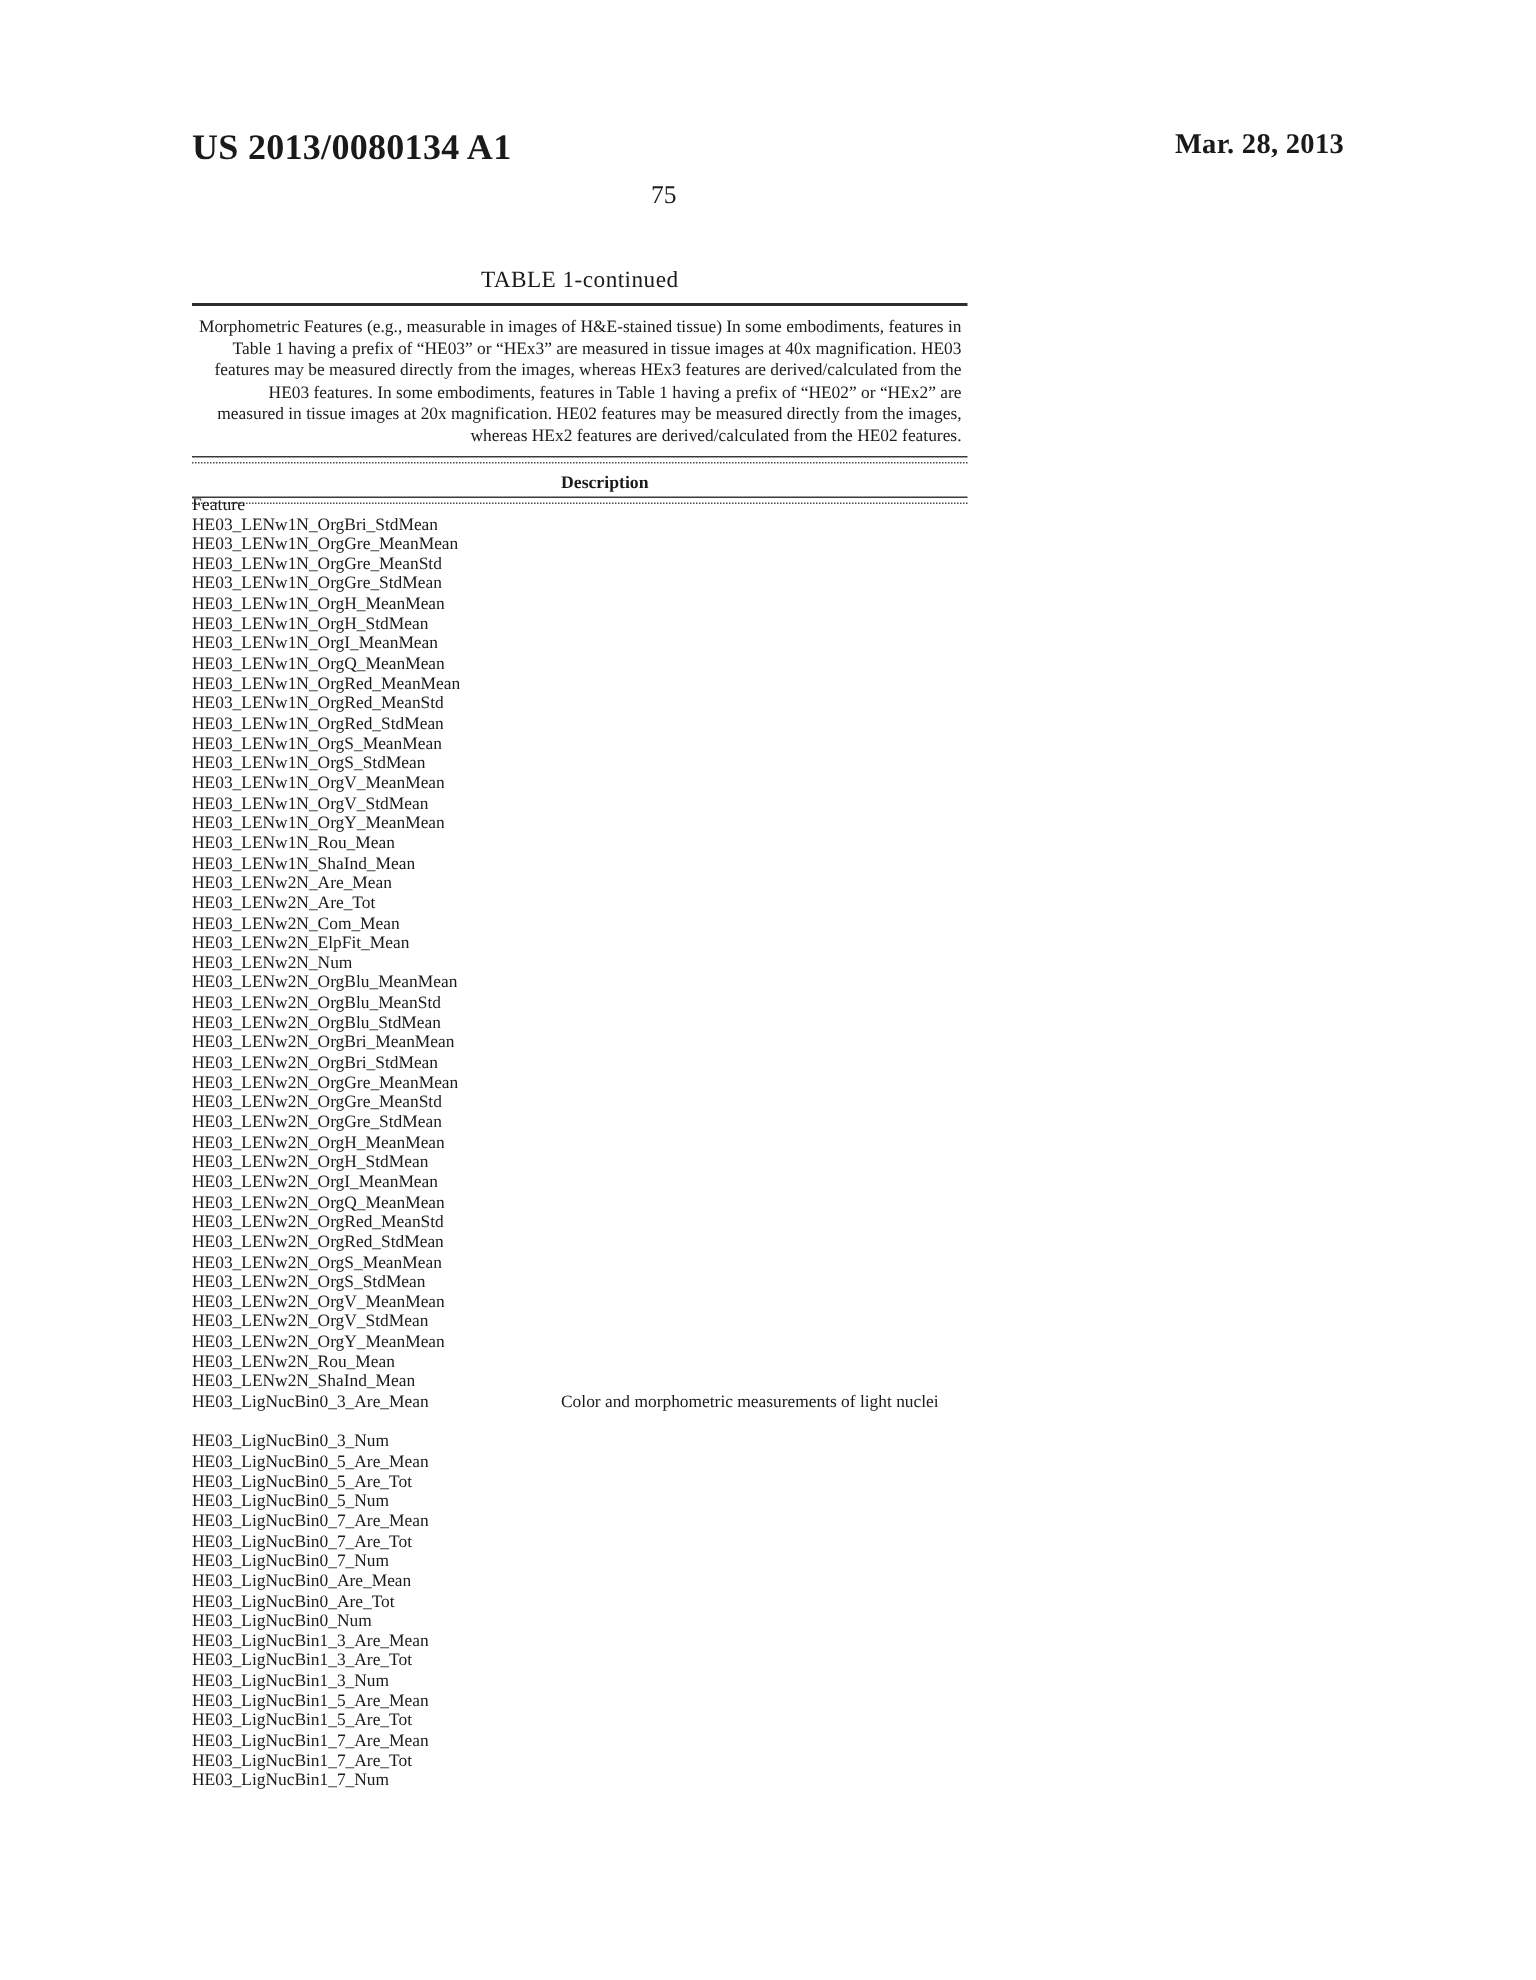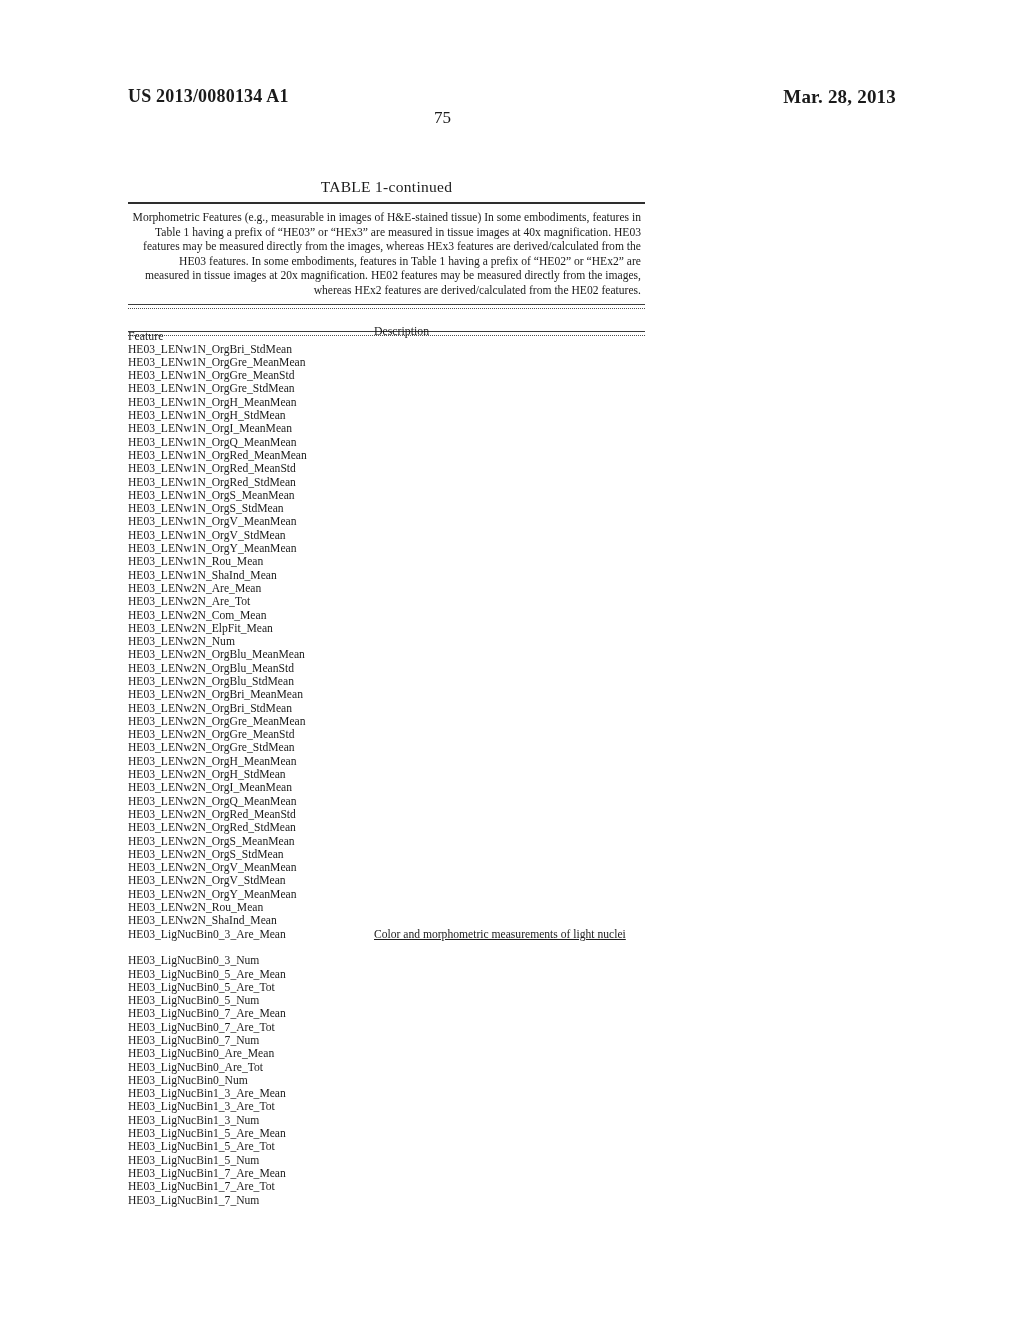--- a/index.html
+++ b/index.html
@@ -22,38 +22,38 @@
     position: absolute;
     left: 0;
     top: 86px;
     width: 1024px;
     height: 26px;
   }
   .pub-number {
     position: absolute;
     left: 128px;
     top: 0;
-    font-size: 18px;
+    font-size: 24px;
     font-weight: bold;
     letter-spacing: 0.2px;
     white-space: nowrap;
   }
   .pub-date {
     position: absolute;
     right: 128px;
     top: 0;
     font-size: 19px;
     font-weight: bold;
     letter-spacing: 0.2px;
     white-space: nowrap;
   }
   .page-number {
     position: absolute;
     left: 0;
-    top: 108px;
+    top: 120px;
     width: 885px;
     text-align: center;
     font-size: 17px;
   }
 
   
   .table-block {
     position: absolute;
     left: 128px;
     top: 178px;
@@ -95,21 +95,22 @@
     font-size: 11.8px;
   }
   .col-headers .h-feature {
     position: absolute;
     left: 0;
     top: 20px;
   }
   .col-headers .h-description {
     position: absolute;
     left: 246px;
-    top: 15px;
+    top: 5px;
+    font-weight: bold;
   }
 
   
   .rows {
     position: relative;
     padding-top: 7px;
   }
   .row {
     position: relative;
     height: 13.3px;
@@ -122,21 +123,20 @@
     left: 0;
     top: 0;
   }
   .row .description {
     position: absolute;
     left: 246px;
     top: 0;
     width: 260px;
     white-space: normal;
     line-height: 13.3px;
-    text-decoration: underline;
   }
   .row.spacer {
     height: 13.3px;
   }
 </style>
 </head>
 <body>
 
 <div class="running-head">
   <div class="pub-number">US 2013/0080134 A1</div>
@@ -338,23 +338,20 @@
       <div class="row">
         <span class="feature">HE03_LigNucBin1_3_Num</span>
       </div>
       <div class="row">
         <span class="feature">HE03_LigNucBin1_5_Are_Mean</span>
       </div>
       <div class="row">
         <span class="feature">HE03_LigNucBin1_5_Are_Tot</span>
       </div>
       <div class="row">
-        <span class="feature">HE03_LigNucBin1_5_Num</span>
-      </div>
-      <div class="row">
         <span class="feature">HE03_LigNucBin1_7_Are_Mean</span>
       </div>
       <div class="row">
         <span class="feature">HE03_LigNucBin1_7_Are_Tot</span>
       </div>
       <div class="row">
         <span class="feature">HE03_LigNucBin1_7_Num</span>
       </div>
     </div>
 

